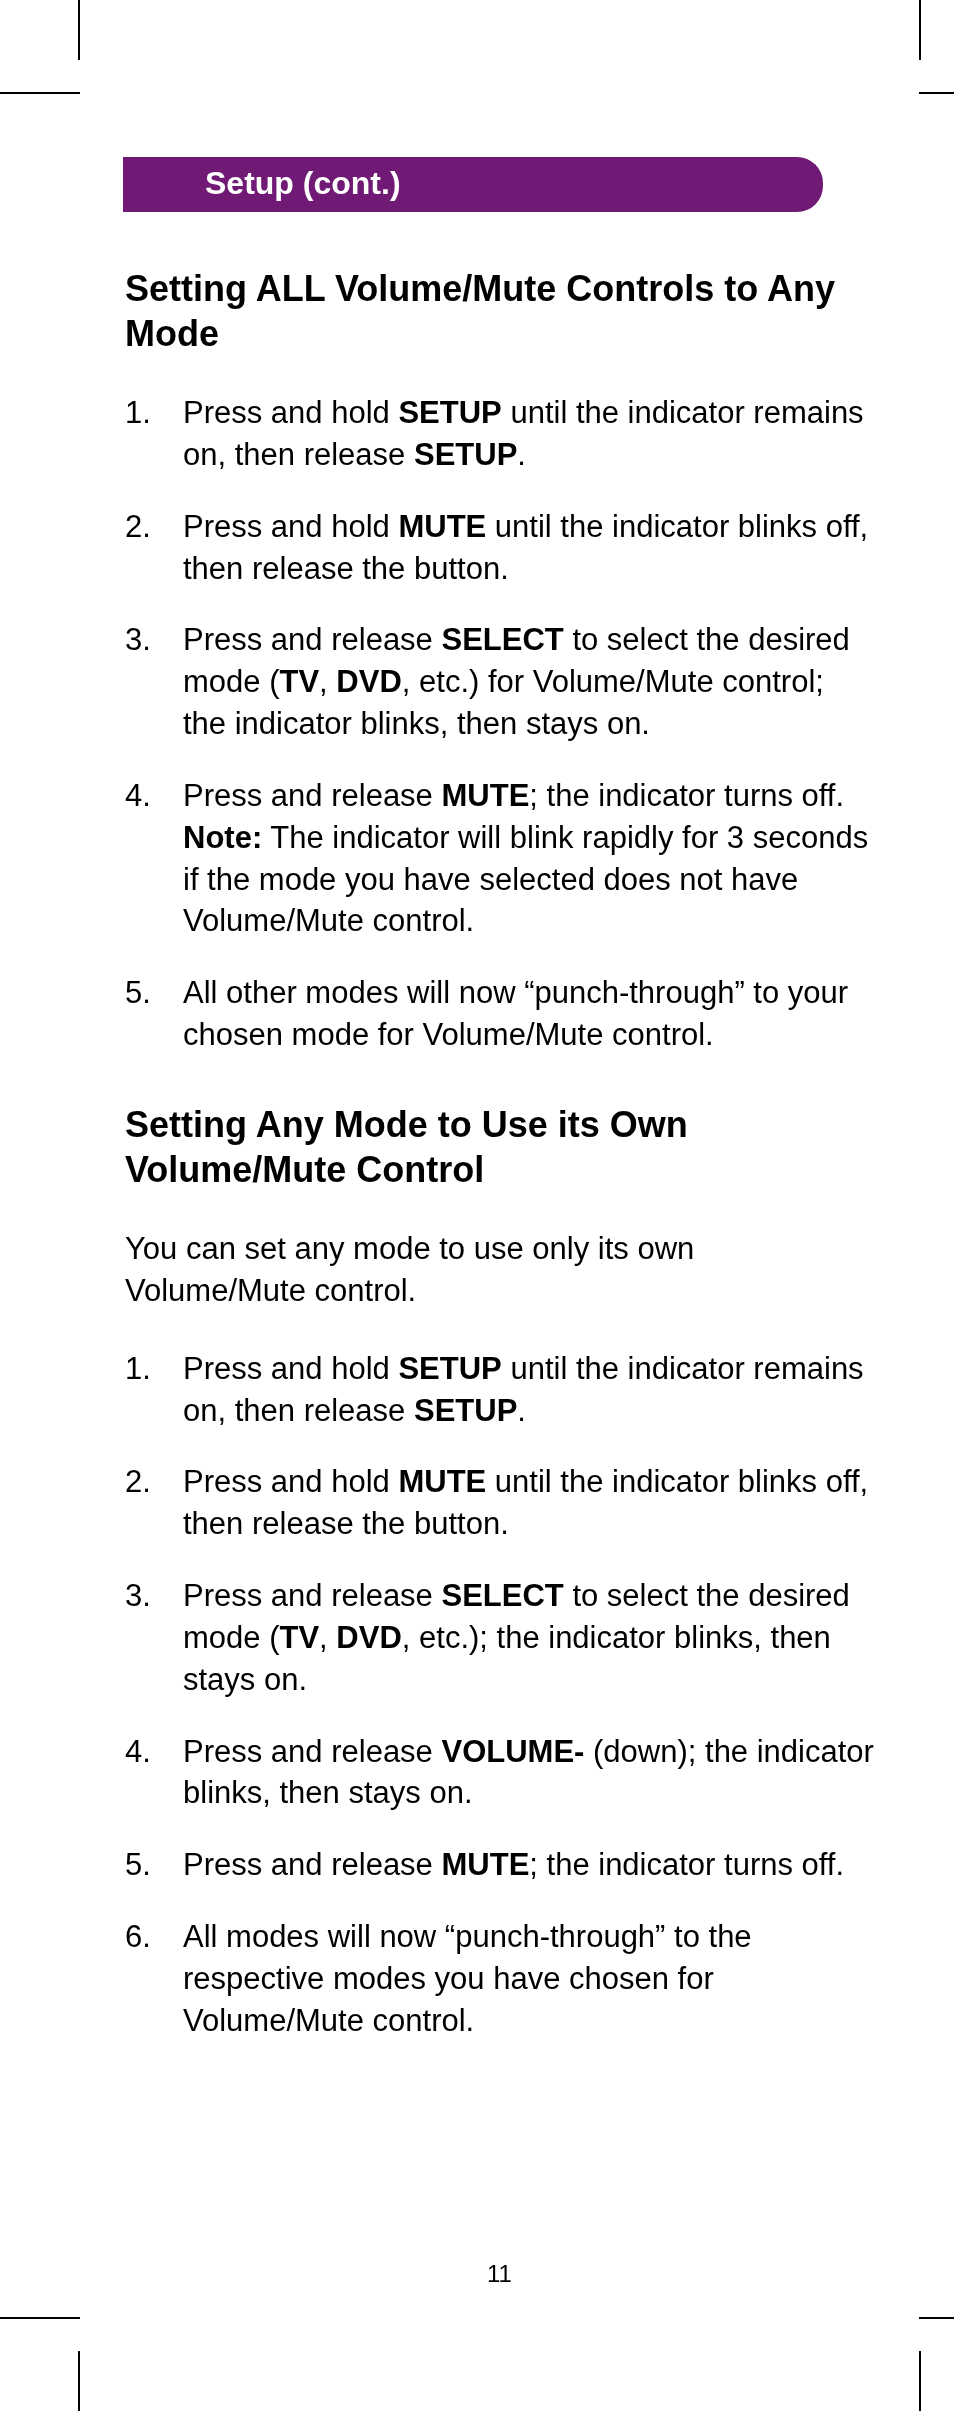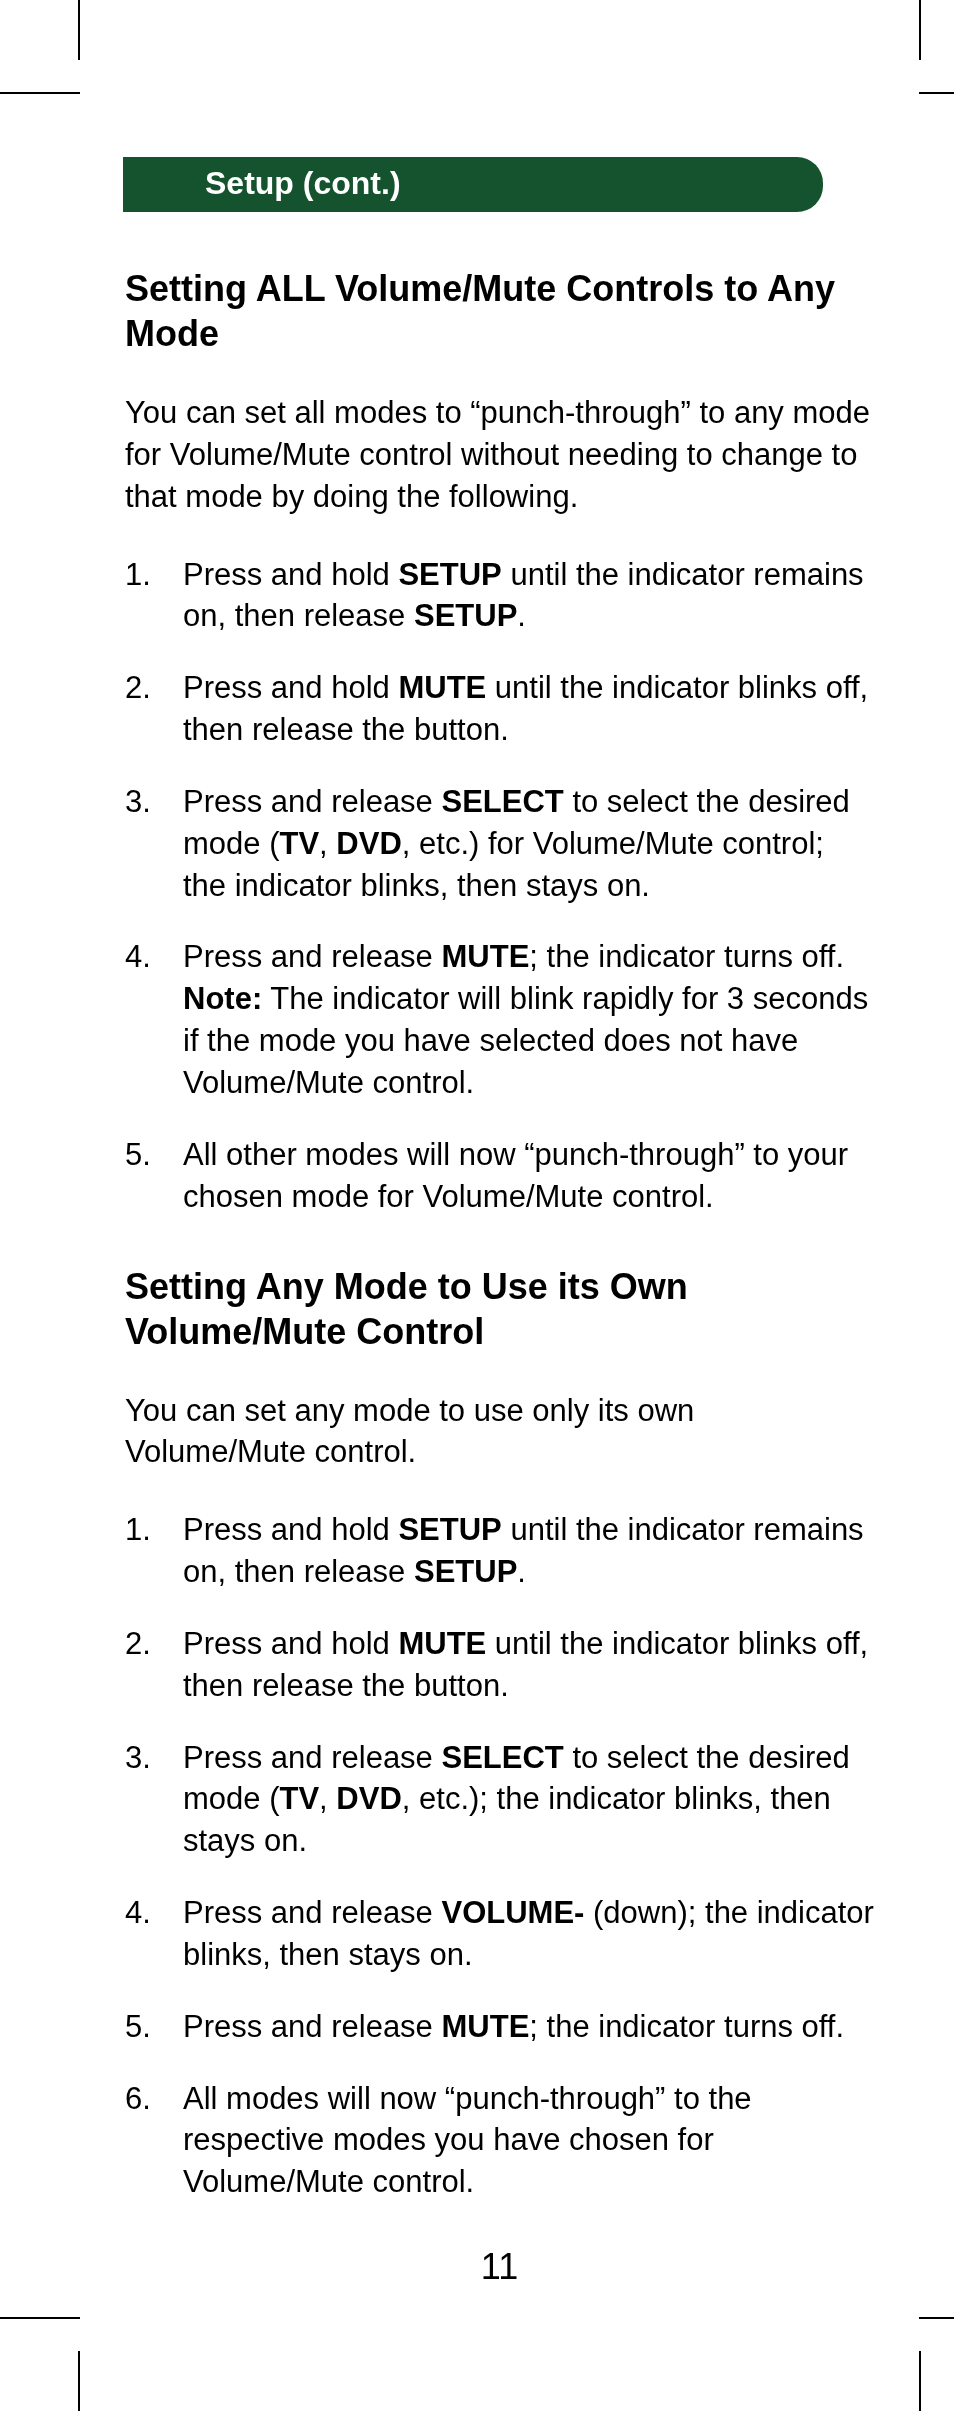--- a/index.html
+++ b/index.html
@@ -28,21 +28,21 @@
     .page {
       position: absolute;
       top: 95px;
       left: 80px;
       right: 35px;
       bottom: 95px;
       padding: 62px 45px 0 45px;
     }
 
     .tab {
-      background: #14532d;
+      background: #701a75;
       color: #fff;
       font-size: 32px;
       font-weight: bold;
       padding: 8px 0 10px 82px;
       border-top-right-radius: 26px;
       border-bottom-right-radius: 26px;
       width: 700px;
       margin-left: -2px;
       margin-bottom: 54px;
     }
@@ -81,21 +81,21 @@
       position: absolute;
       left: 0;
       top: 0;
     }
 
     .page-num {
       position: absolute;
       bottom: 28px;
       left: 0; right: 0;
       text-align: center;
-      font-size: 36px;
+      font-size: 24px;
     }
 
     b { font-weight: bold; }
   </style>
 </head>
 <body>
 
 <div class="crop h tl-h"></div>
 <div class="crop v tl-v"></div>
 <div class="crop h tr-h"></div>
@@ -104,21 +104,20 @@
 <div class="crop v bl-v"></div>
 <div class="crop h br-h"></div>
 <div class="crop v br-v"></div>
 
 <div class="page">
 
   <div class="tab">Setup (cont.)</div>
 
   <div class="h2">Setting ALL Volume/Mute Controls to Any Mode</div>
 
-  <div class="para">You can set all modes to “punch-through” to any mode for Volume/Mute control without needing to change to that mode by doing the following.</div>
 
   <ol class="steps">
       <li>Press and hold <b>SETUP</b> until the indicator remains on, then release <b>SETUP</b>.</li>
       <li>Press and hold <b>MUTE</b> until the indicator blinks off, then release the button.</li>
       <li>Press and release <b>SELECT</b> to select the desired mode (<b>TV</b>, <b>DVD</b>, etc.) for Volume/Mute control; the indicator blinks, then stays on.</li>
       <li>Press and release <b>MUTE</b>; the indicator turns off. <b>Note:</b> The indicator will blink rapidly for 3 seconds if the mode you have selected does not have Volume/Mute control.</li>
       <li>All other modes will now “punch-through” to your chosen mode for Volume/Mute control.</li>
     </ol>
 
   <div class="h2">Setting Any Mode to Use its Own Volume/Mute Control</div>

